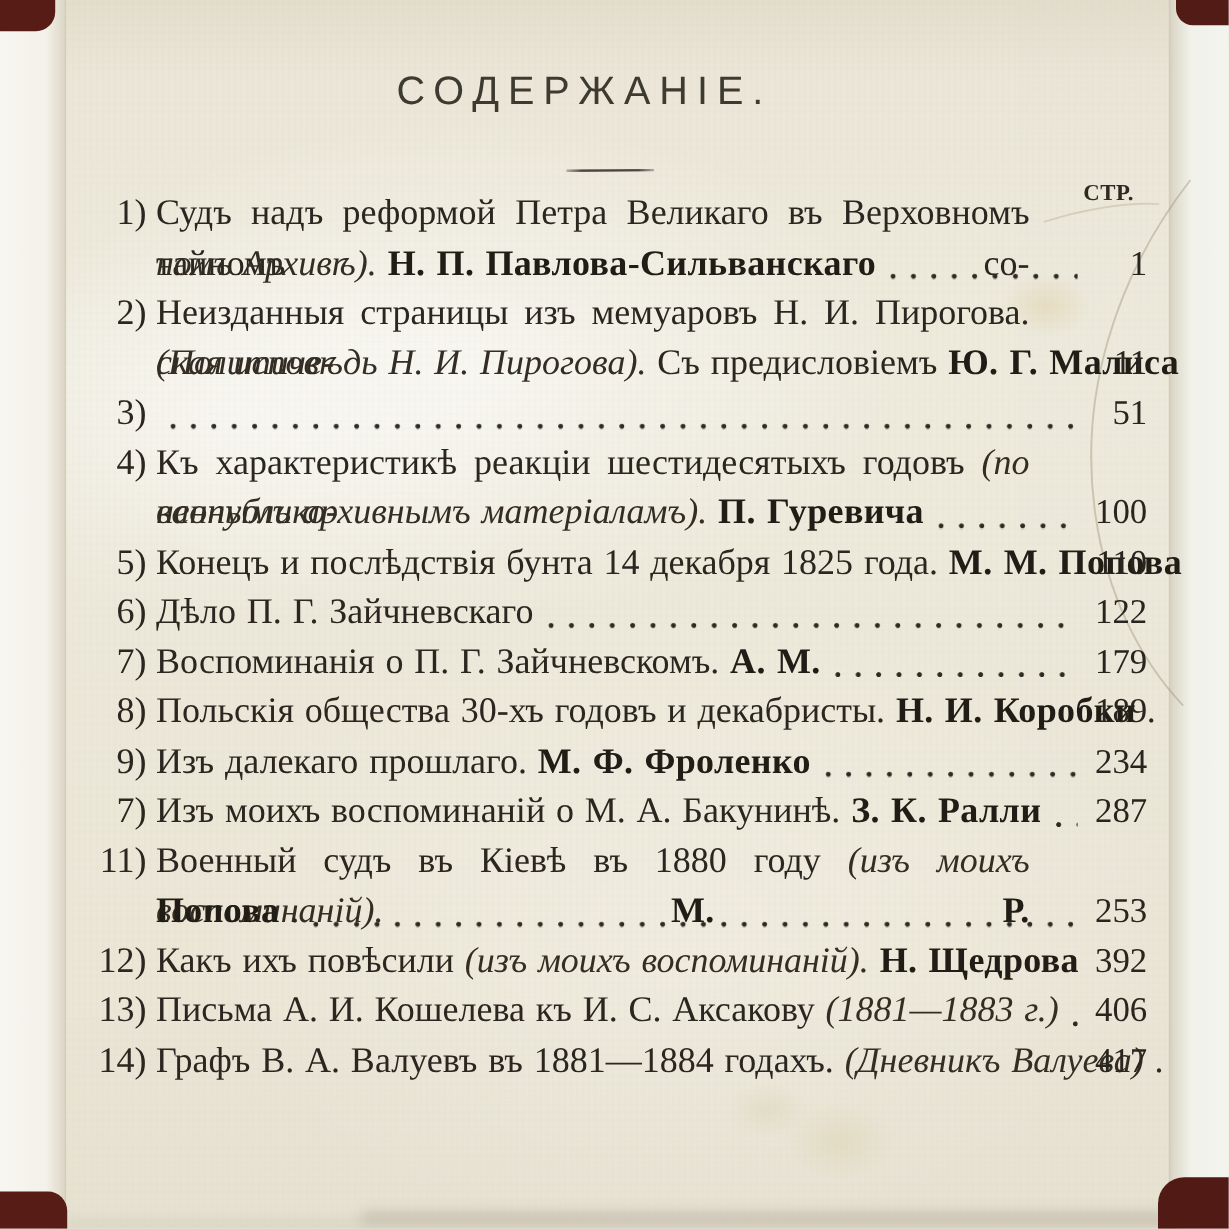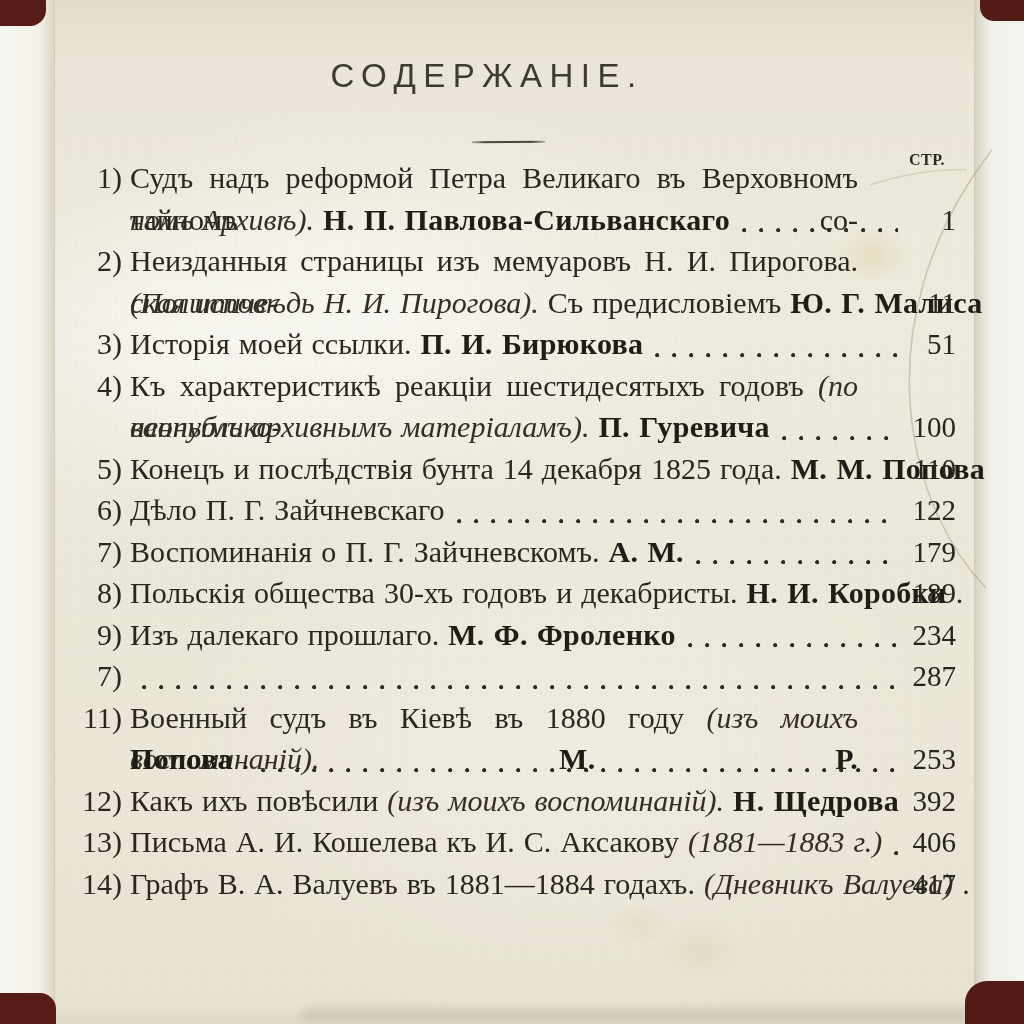--- a/index.html
+++ b/index.html
@@ -60,21 +60,21 @@
     font-size:33px;font-weight:400;letter-spacing:7.5px;
     color:#3d3a31;transform:translateX(-25px);white-space:nowrap;
   }
   .rule{
     position:absolute;left:472px;top:141px;width:73px;height:2px;
     background:linear-gradient(90deg,rgba(74,70,62,.35),#4a463e 18%,#4a463e 82%,rgba(74,70,62,.35));
     transform:rotate(-.4deg);
   }
   .col-header{
     position:absolute;top:151px;right:79px;
-    font-size:16px;font-weight:700;letter-spacing:.5px;color:#2e2a23;
+    font-size:19px;font-weight:700;letter-spacing:.5px;color:#2e2a23;
   }
   .toc{
     position:absolute;left:77px;right:68px;top:157px;
     color:#2b2620;font-size:30px;word-spacing:1.5px;
   }
   .row{display:flex;align-items:baseline;height:41.5px;line-height:41.5px;white-space:nowrap;}
   .num{flex:0 0 45px;text-align:right;margin-right:8px;}
   .text{flex:0 1 auto;min-width:0;}
   .text.just{flex:1 1 auto;text-align:justify;text-align-last:justify;white-space:normal;margin-right:28px;}
   .s-r{font-style:normal;}
@@ -126,21 +126,20 @@
       <span class="pg"></span>
     </div>
     <div class="row">
       <span class="num"></span>
       <span class="text"><span class="s-i">ская исповѣдь Н. И. Пирогова). </span><span class="s-r">Съ предисловіемъ </span><span class="s-b">Ю. Г. Малиса</span></span>
       <span class="leader"></span>
       <span class="pg">11</span>
     </div>
     <div class="row">
       <span class="num">3)</span>
-      <span class="text"><span class="s-r">Исторія моей ссылки. </span><span class="s-b">П. И. Бирюкова</span></span>
       <span class="leader dots"></span>
       <span class="pg">51</span>
     </div>
     <div class="row">
       <span class="num">4)</span>
       <span class="text just"><span class="s-r">Къ характеристикѣ реакціи шестидесятыхъ годовъ </span><span class="s-i">(по неопублико-</span></span>
       <span class="leader"></span>
       <span class="pg"></span>
     </div>
     <div class="row">
@@ -174,20 +173,21 @@
       <span class="pg">189</span>
     </div>
     <div class="row">
       <span class="num">9)</span>
       <span class="text"><span class="s-r">Изъ далекаго прошлаго. </span><span class="s-b">М. Ф. Фроленко</span></span>
       <span class="leader dots"></span>
       <span class="pg">234</span>
     </div>
     <div class="row">
       <span class="num">7)</span>
+      <span class="text"><span class="s-r">Изъ моихъ воспоминаній о М. А. Бакунинѣ. </span><span class="s-b">З. К. Ралли</span></span>
       <span class="leader dots"></span>
       <span class="pg">287</span>
     </div>
     <div class="row">
       <span class="num">11)</span>
       <span class="text just"><span class="s-r">Военный судъ въ Кіевѣ въ 1880 году </span><span class="s-i">(изъ моихъ воспоминаній). </span><span class="s-b">М. Р.</span></span>
       <span class="leader"></span>
       <span class="pg"></span>
     </div>
     <div class="row">

